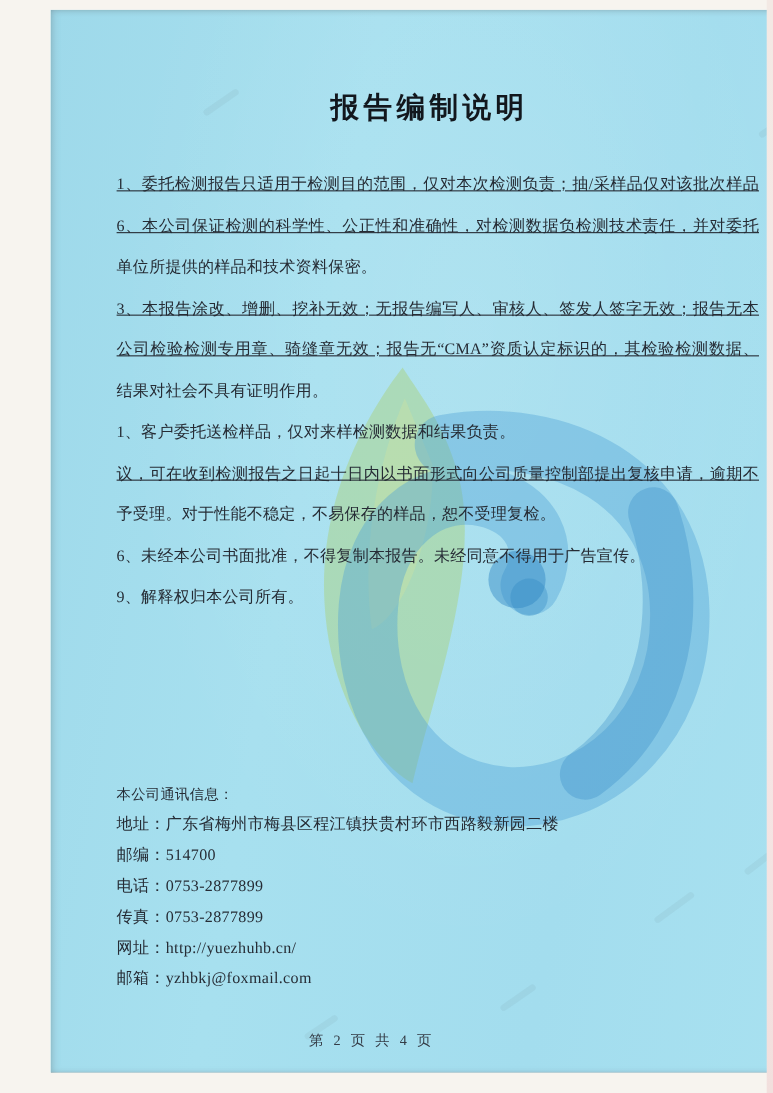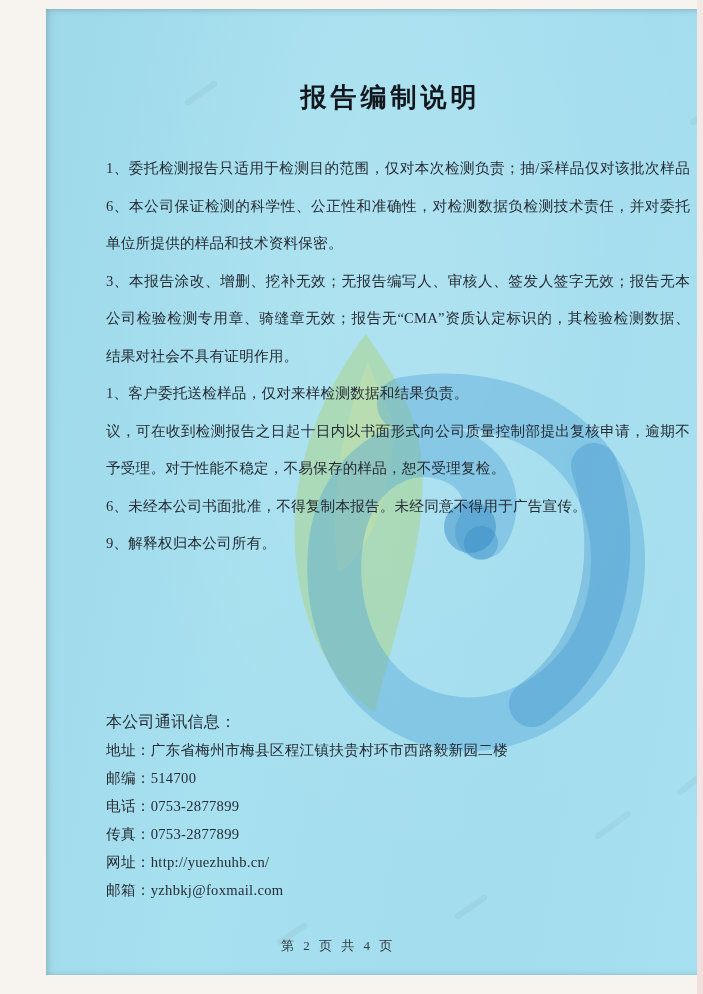--- a/index.html
+++ b/index.html
@@ -38,26 +38,27 @@
   }
   .line{
     height:37.5px;line-height:37.5px;
     font-size:14.6px;letter-spacing:0.2px;color:#262c35;
     white-space:nowrap;
   }
   .line.j{
     white-space:normal;
     text-align:justify;
     text-align-last:justify;
+    text-decoration:underline;
   }
   .contact{
     position:absolute;left:60px;top:699px;width:584px;
   }
   .contact-heading{
-    height:28px;line-height:28px;font-size:16px;color:#262c35;letter-spacing:0.3px;
+    height:28px;line-height:28px;font-size:13px;color:#262c35;letter-spacing:0.3px;
   }
   .contact-line{
     height:28px;line-height:28px;font-size:14.6px;color:#262c35;letter-spacing:0.3px;
   }
   .page-footer{
     position:absolute;left:0;top:927px;width:584px;height:20px;line-height:20px;
     text-align:center;font-size:13px;letter-spacing:3px;color:#343b45;
   }
 </style>
 </head>

